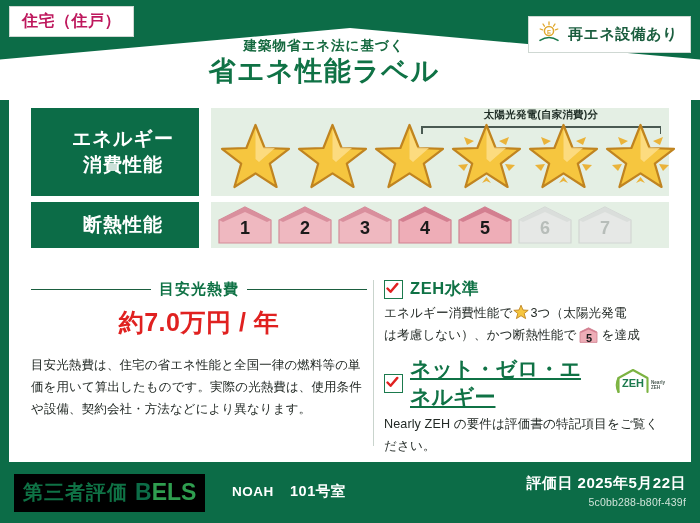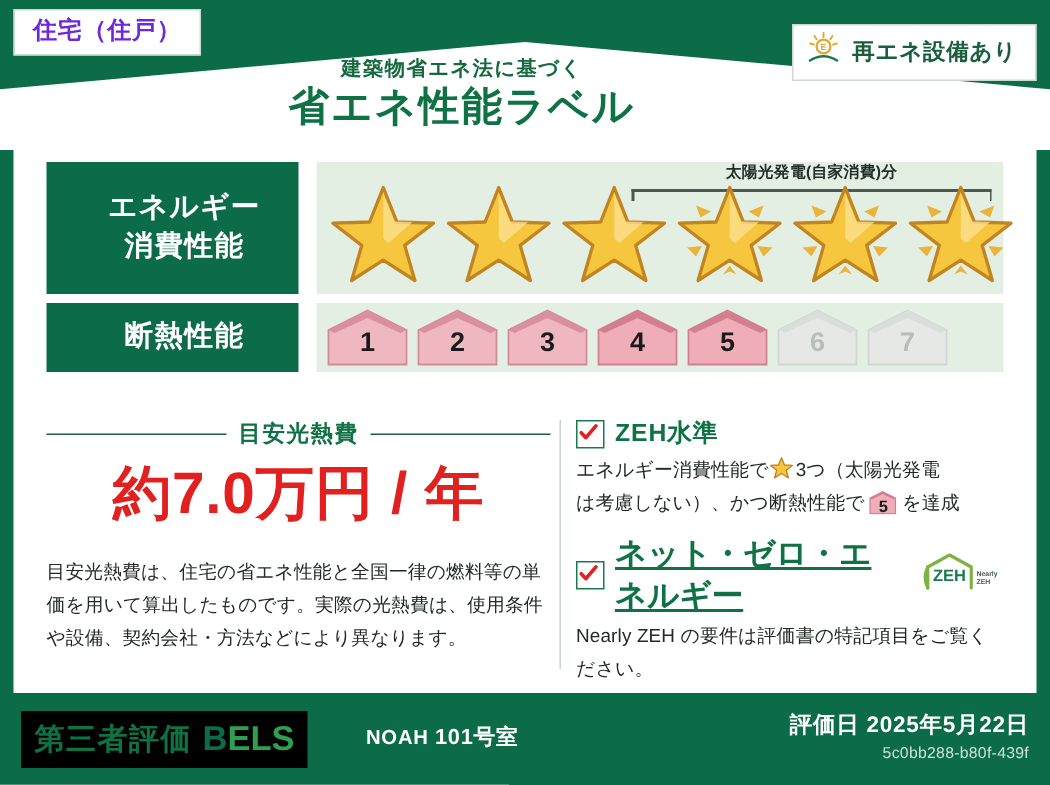--- a/index.html
+++ b/index.html
@@ -12,28 +12,28 @@
 
   
   .top-band{position:absolute;left:0;top:0;width:700px;height:100px;background:#0c6c47;overflow:hidden;}
   .chevron{
     position:absolute;left:-10px;top:28px;width:720px;height:90px;background:#ffffff;
     clip-path:polygon(0% 36%, 50% 0%, 100% 36%, 100% 100%, 0% 100%);
   }
   .tag-jutaku{
     position:absolute;left:9px;top:6px;background:#fff;
     padding:5px 12px 6px 12px;border:1px solid #cfd8d3;
-    font-size:16px;font-weight:bold;color:#6d28d9;letter-spacing:.5px;line-height:1.1;
+    font-size:16px;font-weight:bold;color:#be185d;letter-spacing:.5px;line-height:1.1;
   }
   .tag-saiene{
     position:absolute;right:9px;top:16px;background:#fff;border:1px solid #cfd8d3;
     padding:4px 12px 5px 8px;display:flex;align-items:center;gap:7px;
   }
   .tag-saiene .txt{font-size:15px;font-weight:bold;color:#1b5e3f;letter-spacing:.5px;}
-  .title-wrap{position:absolute;left:0;top:38px;width:616px;text-align:center;z-index:3;}
+  .title-wrap{position:absolute;left:16px;top:38px;width:616px;text-align:center;z-index:3;}
   .title-sub{font-size:13.5px;font-weight:bold;color:#15693f;letter-spacing:1px;line-height:1.2;}
   .title-main{font-size:27px;font-weight:bold;color:#0f7245;letter-spacing:1.5px;line-height:1.25;margin-top:1px;}
 
   
   .card{
     position:absolute;left:9px;top:92px;width:682px;height:370px;background:#fff;
   }
 
   
   .perf{position:absolute;left:22px;top:16px;width:638px;}
@@ -69,21 +69,21 @@
   
   .cols{position:absolute;left:22px;top:186px;width:638px;height:170px;display:flex;}
   .col-left{width:336px;position:relative;}
   .col-div{width:1px;background:#c9d4cd;margin:2px 10px 2px 6px;}
   .col-right{flex:1;position:relative;}
 
   .cost-head{display:flex;align-items:center;gap:8px;margin-top:2px;}
   .cost-head .ln{flex:1;height:1.5px;background:#1b5e3f;}
   .cost-head .tx{font-size:15px;font-weight:bold;color:#0f7245;letter-spacing:1px;}
   .cost-val{
-    text-align:center;font-size:39px;font-weight:bold;color:#e02120;
+    text-align:center;font-size:25px;font-weight:bold;color:#e02120;
     letter-spacing:.5px;margin-top:9px;line-height:1.15;
   }
   .cost-note{
     margin-top:17px;font-size:12.5px;color:#232a26;line-height:1.78;letter-spacing:.1px;
   }
 
   .zeh-item{margin-bottom:5px;}
   .zeh-head{display:flex;align-items:center;gap:7px;}
   .chk{
     width:17px;height:17px;border:1.6px solid #1b7a4d;background:#fff;flex:none;position:relative;
@@ -103,21 +103,21 @@
 
   
   .footer{position:absolute;left:0;bottom:0;width:700px;height:61px;background:#0c6c47;}
   .bels-box{
     position:absolute;left:14px;top:12px;background:#000000;padding:5px 9px 6px 9px;display:flex;align-items:center;gap:7px;
   }
   .bels-jp{font-size:20px;font-weight:bold;color:#0f7245;letter-spacing:1px;}
   .bels-en{font-size:23px;font-weight:bold;letter-spacing:0px;}
   .bels-en .b{color:#0c6c47;}
   .bels-en .els{color:#2f9e4f;}
-  .bldg{position:absolute;left:244px;top:22px;font-size:13.5px;font-weight:bold;color:#fff;letter-spacing:.5px;}
+  .bldg{position:absolute;left:232px;top:22px;font-size:13.5px;font-weight:bold;color:#fff;letter-spacing:.5px;}
   .room{position:absolute;left:290px;top:20px;font-size:14.5px;font-weight:bold;color:#fff;letter-spacing:.5px;}
   .eval-date{position:absolute;right:14px;top:12px;font-size:15px;font-weight:bold;color:#fff;letter-spacing:.5px;}
   .eval-id{position:absolute;right:14px;top:34px;font-size:10.5px;color:#cfe3d8;letter-spacing:.2px;}
 </style>
 </head>
 <body>
 
 <div id="label-root">
 
   <div class="top-band">

